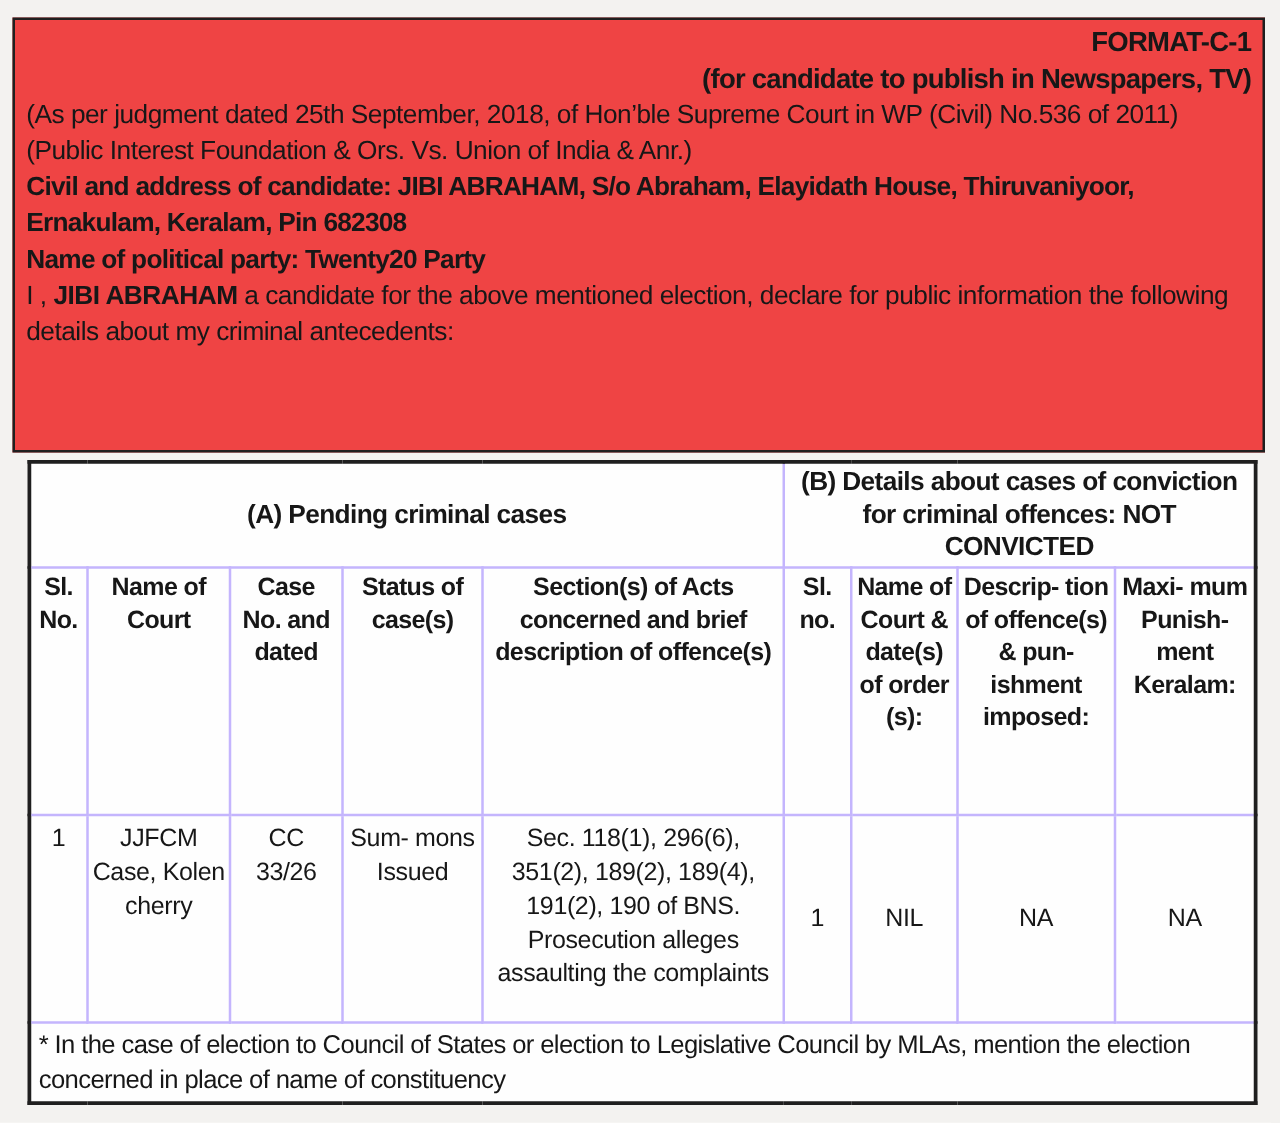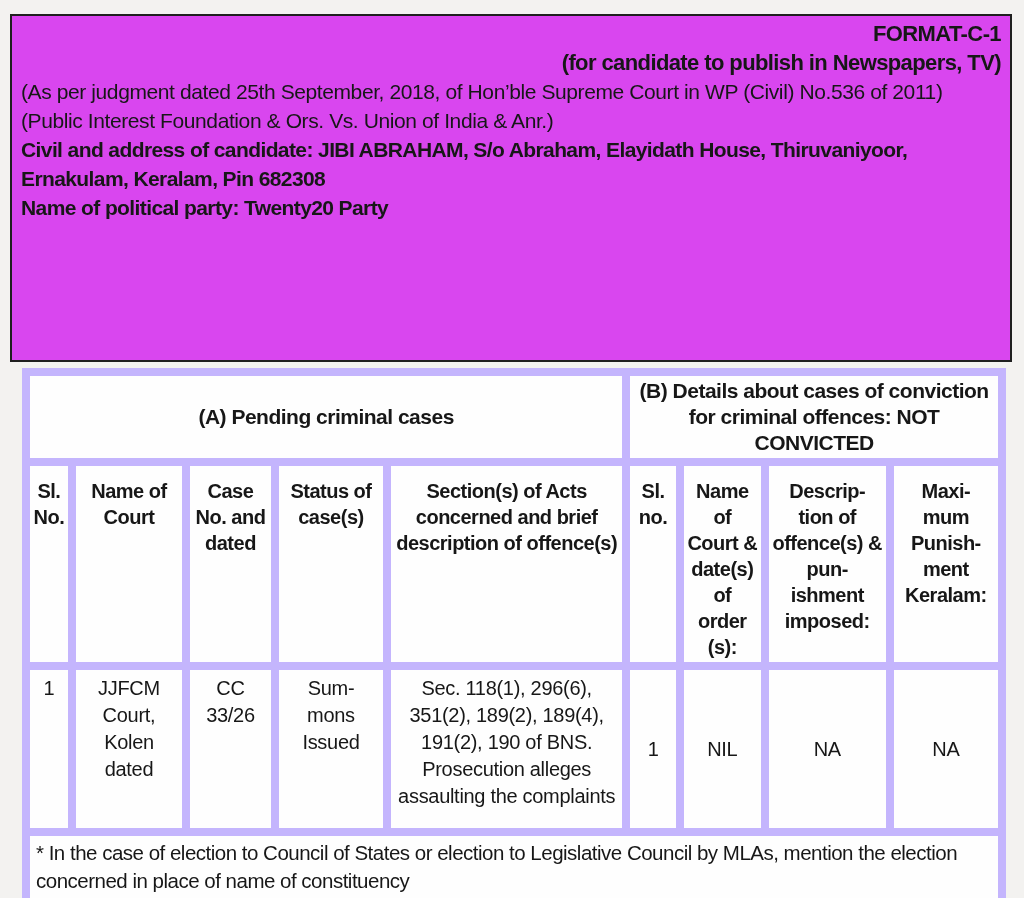--- a/index.html
+++ b/index.html
@@ -19,21 +19,21 @@
   }
   
   .intro {
     position: absolute;
     left: 10px;
     top: 14px;
     width: 1002px;
     min-height: 348px;
     box-sizing: border-box;
     border: 2px solid #1f1f1f;
-    background: #d946ef;
+    background: #ef4444;
     padding: 3px 9px 5px 9px;
     font-size: 21px;
     line-height: 29px;
     letter-spacing: -0.4px;
   }
   .intro .right { text-align: right; }
   .bold { font-weight: 700; }
   .intro .headline {
     font-size: 22px;
     letter-spacing: -0.6px;
@@ -52,42 +52,42 @@
     width: 984px;
   }
   table.cases {
     width: 100%;
     border-collapse: collapse;
     background: #fefefe;
     border: 3px solid #1f1f1f;
     table-layout: fixed;
   }
   table.cases td {
-    border: 8px solid #c4b5fd;
+    border: 2px solid #c4b5fd;
     box-sizing: border-box;
     padding: 2px 3px;
     text-align: center;
     overflow: hidden;
   }
   tr.group-row td {
     height: 80px;
     font-weight: 700;
     font-size: 21px;
     line-height: 26px;
     letter-spacing: -0.5px;
     vertical-align: middle;
   }
   tr.head-row td {
     height: 198px;
     font-weight: 700;
     font-size: 20px;
     line-height: 26px;
     letter-spacing: -0.5px;
     vertical-align: top;
-    padding-top: 12px;
+    padding-top: 2px;
   }
   tr.data-row td {
     height: 166px;
     font-size: 20px;
     line-height: 27px;
     letter-spacing: -0.3px;
     vertical-align: top;
     padding-top: 5px;
   }
   tr.data-row td.v-mid { vertical-align: middle; padding-top: 2px; }
@@ -105,20 +105,21 @@
 <body>
 
 <div class="doc">
 
   <section class="intro">
     <p class="right headline">FORMAT-C-1</p>
     <p class="right headline">(for candidate to publish in Newspapers, TV)</p>
     <p>(As per judgment dated 25th September, 2018, of Hon’ble Supreme Court in WP (Civil) No.536 of 2011) (Public Interest Foundation &amp; Ors. Vs. Union of India &amp; Anr.)</p>
     <p class="info-line"><span>Civil and address of candidate:</span><span> JIBI ABRAHAM, S/o Abraham, Elayidath House, Thiruvaniyoor, Ernakulam, Keralam, Pin 682308</span></p>
     <p class="info-line"><span>Name of political party:</span><span> Twenty20 Party</span></p>
+    <p><span>I , </span><span class="bold">JIBI ABRAHAM</span><span> a candidate for the above mentioned election, declare for public information the following details about my criminal antecedents:</span></p>
   </section>
 
   <div class="table-wrap">
     <table class="cases">
       <colgroup>
         <col style="width:4.7%">
           <col style="width:11.7%">
           <col style="width:9.1%">
           <col style="width:11.5%">
           <col style="width:24.5%">
@@ -138,21 +139,21 @@
         <td>Case No. and dated</td>
         <td>Status of case(s)</td>
         <td>Section(s) of Acts concerned and brief description of offence(s)</td>
         <td>Sl. no.</td>
         <td>Name of Court &amp; date(s) of order (s):</td>
         <td>Descrip- tion of offence(s) &amp; pun- ishment imposed:</td>
         <td>Maxi- mum Punish- ment Keralam:</td>
       </tr>
       <tr class="data-row">
         <td>1</td>
-        <td>JJFCM Court, Kolen dated</td>
+        <td>JJFCM Case, Kolen cherry</td>
         <td>CC 33/26</td>
         <td>Sum- mons Issued</td>
         <td>Sec. 118(1), 296(6), 351(2), 189(2), 189(4), 191(2), 190 of BNS. Prosecution alleges assaulting the complaints</td>
         <td class="v-mid">1</td>
         <td class="v-mid">NIL</td>
         <td class="v-mid">NA</td>
         <td class="v-mid">NA</td>
       </tr>
       <tr class="note-row">
         <td colspan="9">* In the case of election to Council of States or election to Legislative Council by MLAs, mention the election concerned in place of name of constituency</td>

